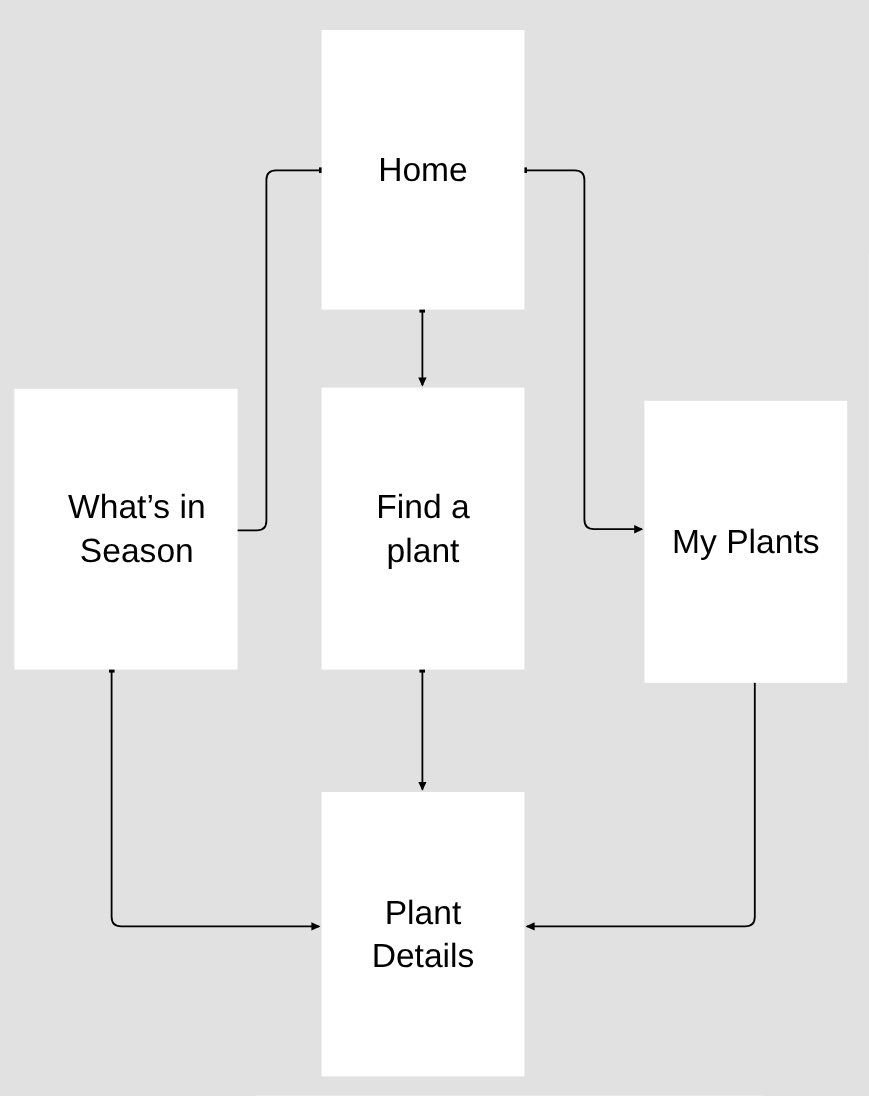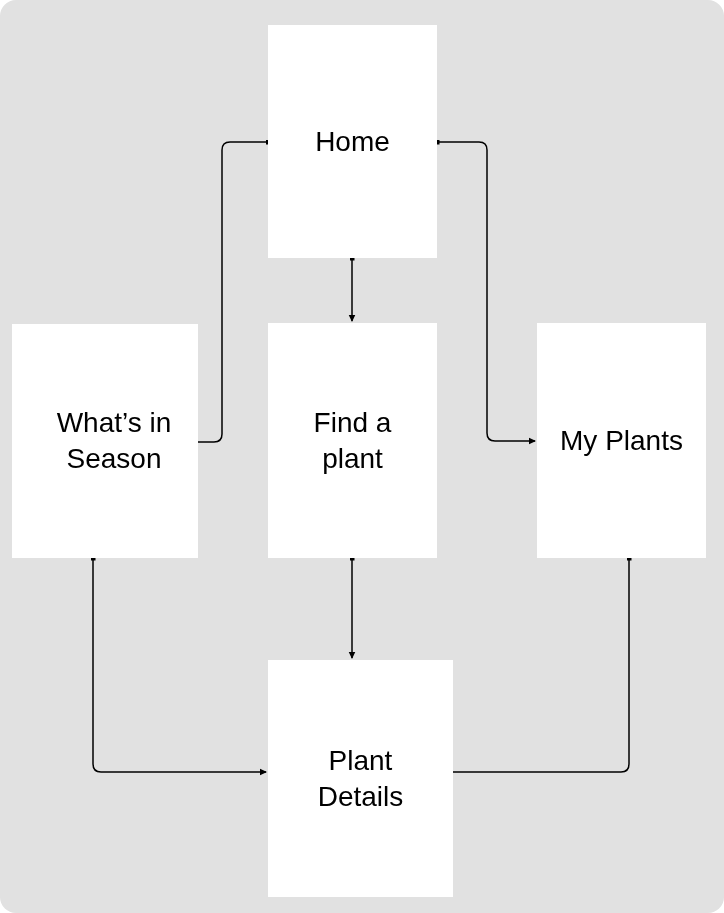--- a/index.html
+++ b/index.html
@@ -6,21 +6,20 @@
     margin: 0;
     padding: 0;
   }
   .canvas {
     position: relative;
     width: 724px;
     height: 913px;
     background: var(--canvas_bg, #e1e1e1);
     font-family: "Liberation Sans", "DejaVu Sans", sans-serif;
     overflow: hidden;
-    border-radius: 16px;
   }
   .edges {
     position: absolute;
     left: 0;
     top: 0;
     width: 724px;
     height: 913px;
     display: block;
   }
   .edges path.connector {
@@ -39,22 +38,22 @@
   .node .label {
     font-size: 28px;
     line-height: 36px;
     font-weight: 400;
     color: var(--text, #000000);
     display: inline-block;
   }
   .node-home           { left: 268px; top: 25px;  width: 169px; height: 233px; }
   .node-whats-in-season{ left: 12px;  top: 324px; width: 168px; height: 234px; padding-left: 18px; }
   .node-find-a-plant   { left: 268px; top: 323px; width: 169px; height: 235px; }
-  .node-my-plants      { left: 537px; top: 323px; width: 169px; height: 235px; }
-  .node-plant-details  { left: 268px; top: 660px; width: 185px; height: 237px; }
+  .node-my-plants      { left: 537px; top: 334px; width: 169px; height: 235px; }
+  .node-plant-details  { left: 268px; top: 660px; width: 169px; height: 237px; }
   
   .node-whats-in-season .label { max-width: 134px; }
   .node-find-a-plant   .label { max-width: 104px; }
   .node-plant-details  .label { max-width: 126px; }
 </style>
 </head>
 <body>
 
 <div class="canvas">
 

